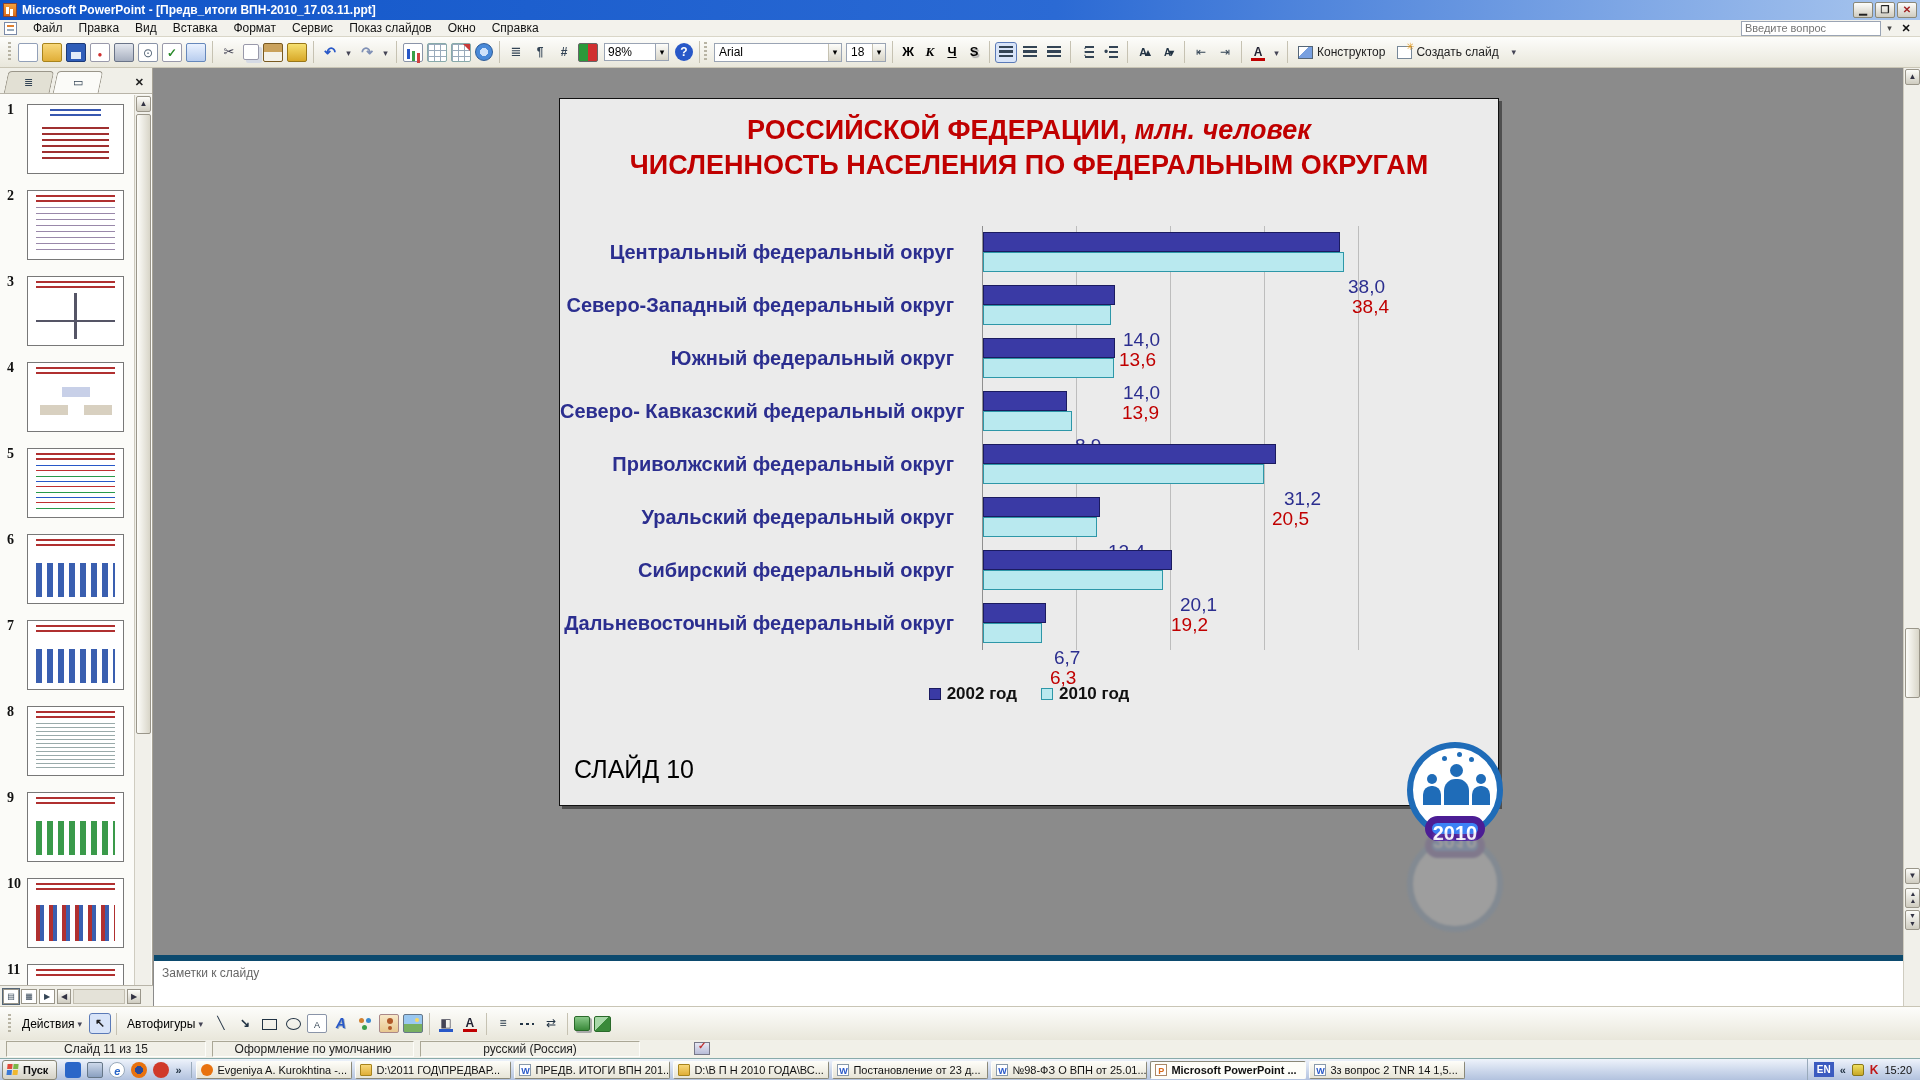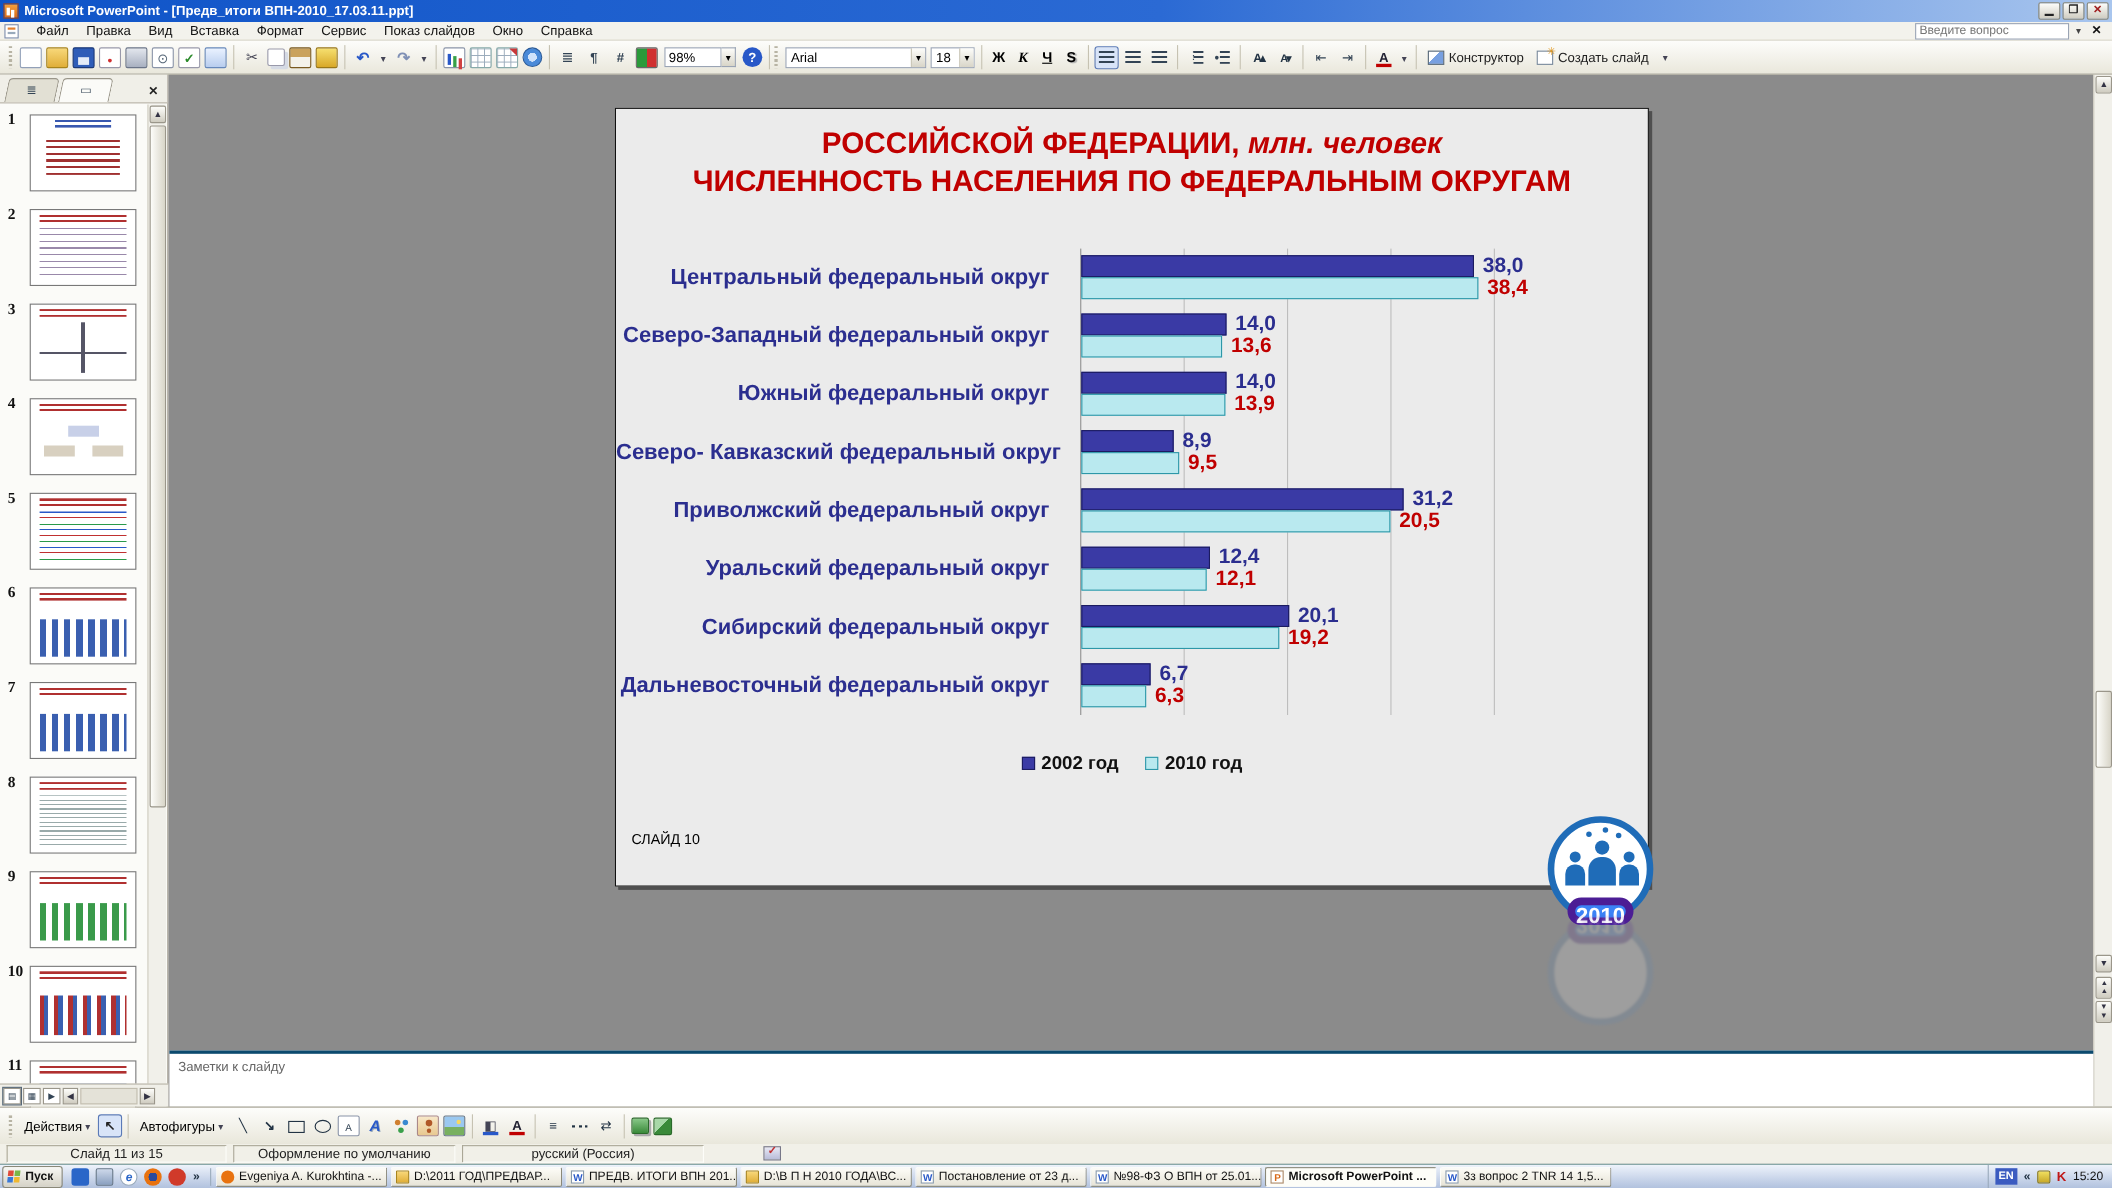--- a/index.html
+++ b/index.html
@@ -147,46 +147,46 @@
   #editor { position:absolute; left:154px; top:68px; width:1749px; height:887px; background:#8b8b8b; }
   #slide { position:absolute; left:405px; top:30px; width:940px; height:708px; background:#ebebeb; border:1px solid #111; box-shadow:3px 3px 0 #4f4f4f; }
   #slide-title { position:absolute; left:20px; top:14px; right:20px; text-align:center; color:#c00000; font-size:27px; font-weight:bold; line-height:35px; }
   #slide-title .suffix { font-style:italic; }
   #chart-plot { position:absolute; left:0; top:127px; width:940px; height:426px; }
   .gridline { position:absolute; top:0; width:1px; height:424px; background:#bdbdbd; }
   .axisline { position:absolute; top:0; width:1px; height:424px; background:#8f8f8f; }
   .cat-label { position:absolute; left:0; width:408px; height:53px; line-height:53px; text-align:right; padding-right:14px;
     font-size:20px; font-weight:bold; color:#2b2e8f; white-space:nowrap; }
   .bar { position:absolute; height:20px; }
-  .val-label { position:absolute; height:20px; line-height:20px; font-size:19px; font-weight:bold; white-space:nowrap; }
+  .val-label { position:absolute; height:20px; line-height:20px; font-size:19px; font-weight:normal; white-space:nowrap;margin-top:45px; }
   #chart-legend { position:absolute; left:0; right:0; top:585px; text-align:center; font-size:17px; font-weight:bold; color:#111; }
   .legend-item { display:inline-flex; align-items:center; margin:0 12px; }
   .legend-sq { width:12px; height:12px; margin-right:6px; display:inline-block; }
-  #slide-footer { position:absolute; left:14px; top:656px; font-size:13px; color:#000; }
+  #slide-footer { position:absolute; left:14px; top:656px; font-size:25px; color:#000; }
 
   
   #logo { position:absolute; left:1253px; top:674px; width:96px; height:190px; }
   .logo-ring { position:absolute; left:0; top:0; width:96px; height:96px; border-radius:50%; background:#fff; border:6px solid #1f6cb8; }
   .person { position:absolute; background:#1f6cb8; }
   .p-head { border-radius:50%; }
   .p-body { border-radius:45% 45% 0 0; }
   .logo-badge { position:absolute; left:18px; top:74px; width:60px; height:25px; background:#3b82f6; border:7px solid #4c1d95; border-radius:13px;
     color:#fff; font-weight:bold; font-size:20px; text-align:center; line-height:21px; }
   .logo-reflect { position:absolute; left:0; top:100px; width:96px; height:90px; transform:scaleY(-1); opacity:0.16; filter:blur(1px); }
   .logo-reflect .logo-ring { border-color:#5a87b8; }
 
   
   #vscroll { position:absolute; left:1903px; top:68px; width:17px; height:938px; background:#f1f0ea; border-left:1px solid #cfccc0; }
   .dbl { font-size:7px; line-height:8px; padding-top:1px; height:20px; }
   .dbl-up::before { content:"▲▲"; display:block; width:8px; margin:0 auto; letter-spacing:-1px; transform:scale(1,0.9); white-space:pre-wrap; }
   .dbl-up::before { content:"▲\A▲"; }
   .dbl-down::before { content:"▼\A▼"; display:block; }
 
   
-  #notes { position:absolute; left:154px; top:955px; width:1749px; height:51px; background:#fff; border-top:3px solid #0c4a6e; }
+  #notes { position:absolute; left:154px; top:955px; width:1749px; height:51px; background:#fff; border-top:6px solid #0c4a6e; }
   #notes .ph { padding:5px 8px; font-size:12px; color:#666; }
 
   
   #drawbar { position:absolute; left:0; top:1006px; width:1920px; height:34px; background:linear-gradient(#fdfdfb,#e9e7db);
     border-top:1px solid #c9c5b5; display:flex; align-items:center; padding-left:8px; font-size:12px; }
   .dw-label { display:flex; align-items:center; gap:3px; padding:0 6px; height:22px; }
   .dw-label::after { content:"▾"; font-size:9px; color:#445; }
   .dw-pointer { outline:1px solid #5a7ab8; background:#d8e4f8; }
   .dw-pointer::before { content:"↖"; font-weight:bold; color:#222; }
   .ic-line::before { content:"╲"; color:#234; }

